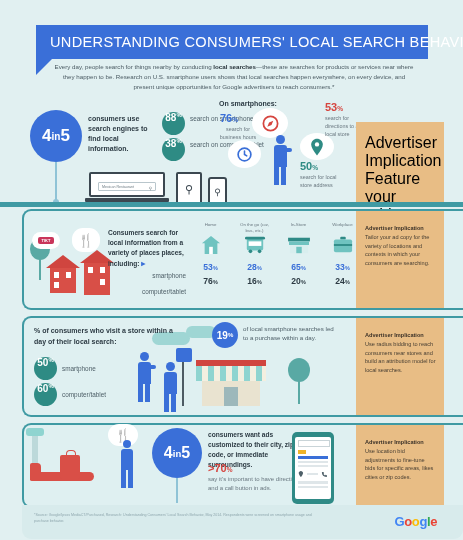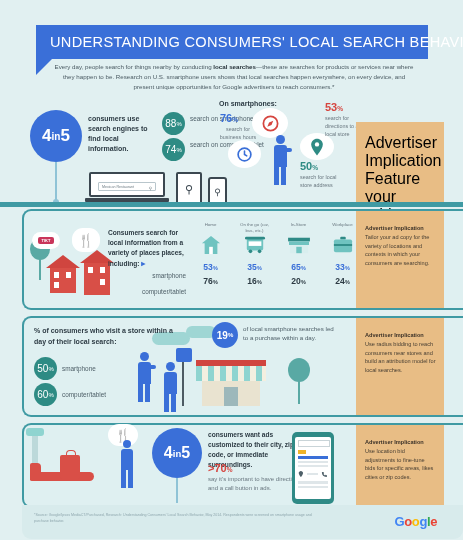--- a/index.html
+++ b/index.html
@@ -61,22 +61,22 @@
   .c4in5-1{left:30px;top:110px;width:52px;height:52px;font-size:17px;}
   .c4in5-1 .sm{font-size:10px;font-weight:bold;}
   .stem{position:absolute;left:55px;top:162px;width:2px;height:40px;background:#8fc3d6;}
   .stem::after{content:"";position:absolute;left:-2px;bottom:-3px;width:6px;height:6px;border-radius:50%;background:#8fc3d6;}
 
   .s1-txt{position:absolute;left:88px;top:114px;width:72px;font-size:7px;line-height:1.45;font-weight:bold;color:#2d3b44;}
 
   .tealcircle{
     position:absolute;border-radius:50%;
     background:#2e8b84;color:#fff;
-    display:flex;align-items:center;justify-content:center;
-    font-size:10px;font-weight:normal;
+    display:flex;align-items:flex-start;justify-content:center;
+    font-size:10px;font-weight:bold;
   }
   .tealcircle .pc{font-size:6px;}
   .c88{left:162px;top:112px;width:23px;height:23px;}
   .c84{left:162px;top:138px;width:23px;height:23px;}
   .lbl-88{position:absolute;left:190px;top:115px;font-size:6.4px;line-height:1.4;color:#4f6069;}
   .lbl-84{position:absolute;left:190px;top:141px;font-size:6.4px;line-height:1.4;color:#4f6069;}
 
   
   .laptop{position:absolute;left:85px;top:172px;width:84px;height:30px;}
   .laptop .screen{position:absolute;left:4px;top:0;width:76px;height:25px;border:2.5px solid #3b4750;border-radius:2px;background:#fff;box-sizing:border-box;}
@@ -225,21 +225,21 @@
   <div class="stem"></div>
   <div class="s1-txt">consumers use search engines to find local information.</div>
 
   <div class="tealcircle c88">
     <span>88</span>
       <span class="pc">%</span>
   </div>
   <div class="lbl-88">search on smartphone</div>
 
   <div class="tealcircle c84">
-    <span>74</span>
+    <span>38</span>
       <span class="pc">%</span>
   </div>
   <div class="lbl-84">search on computer/tablet</div>
 
   <div class="laptop">
     <div class="screen">
       <div class="searchbar">
         <span>Mexican Restaurant</span>
         <span class="sb-mag">⚲</span>
       </div>
@@ -346,21 +346,21 @@
     <div class="hdr">On the go (car, bus, etc.)</div>
     <div class="ico">
       <svg width="22" height="20" viewBox="0 0 24 22">
           <rect x="3" y="4" width="18" height="13" rx="2" fill="#6fc3c0"></rect>
           <rect x="5" y="7" width="14" height="5" fill="#fff"></rect>
           <rect x="1" y="2" width="22" height="3" rx="1.5" fill="#2f8a86"></rect>
           <circle cx="7" cy="18" r="2" fill="#2f8a86"></circle>
           <circle cx="17" cy="18" r="2" fill="#2f8a86"></circle>
         </svg>
     </div>
-    <div class="v1"><span>35</span><span class="pc">%</span></div>
+    <div class="v1"><span>28</span><span class="pc">%</span></div>
     <div class="v2"><span>16</span><span class="pc">%</span></div>
   </div>
 
   <div class="col" style="left:280px;">
     <div class="hdr">In-Store</div>
     <div class="ico">
       <svg width="24" height="20" viewBox="0 0 26 22">
           <rect x="1" y="3" width="24" height="4" fill="#2f8a86"></rect>
           <rect x="2" y="7" width="22" height="4" fill="#6fc3c0"></rect>
           <rect x="3" y="11" width="20" height="9" fill="#d8eeee"></rect>

